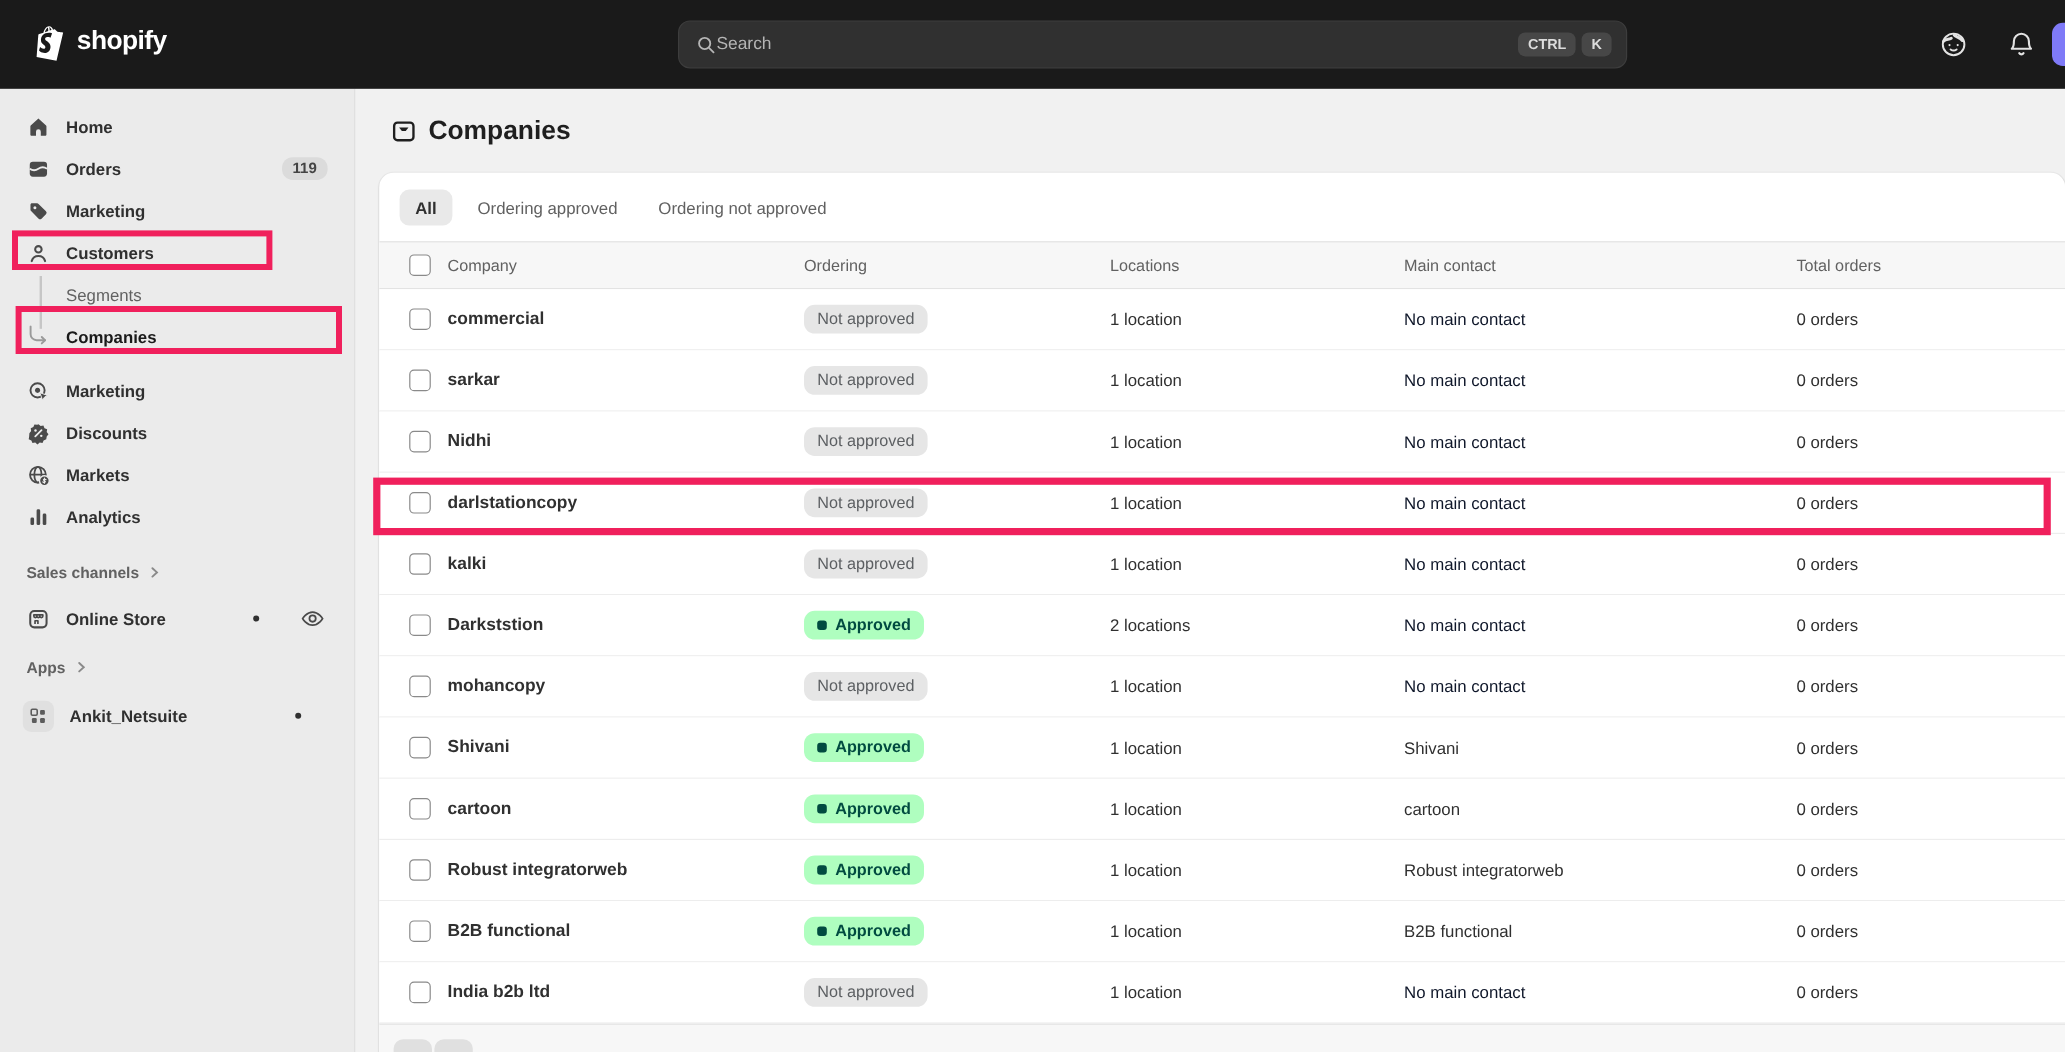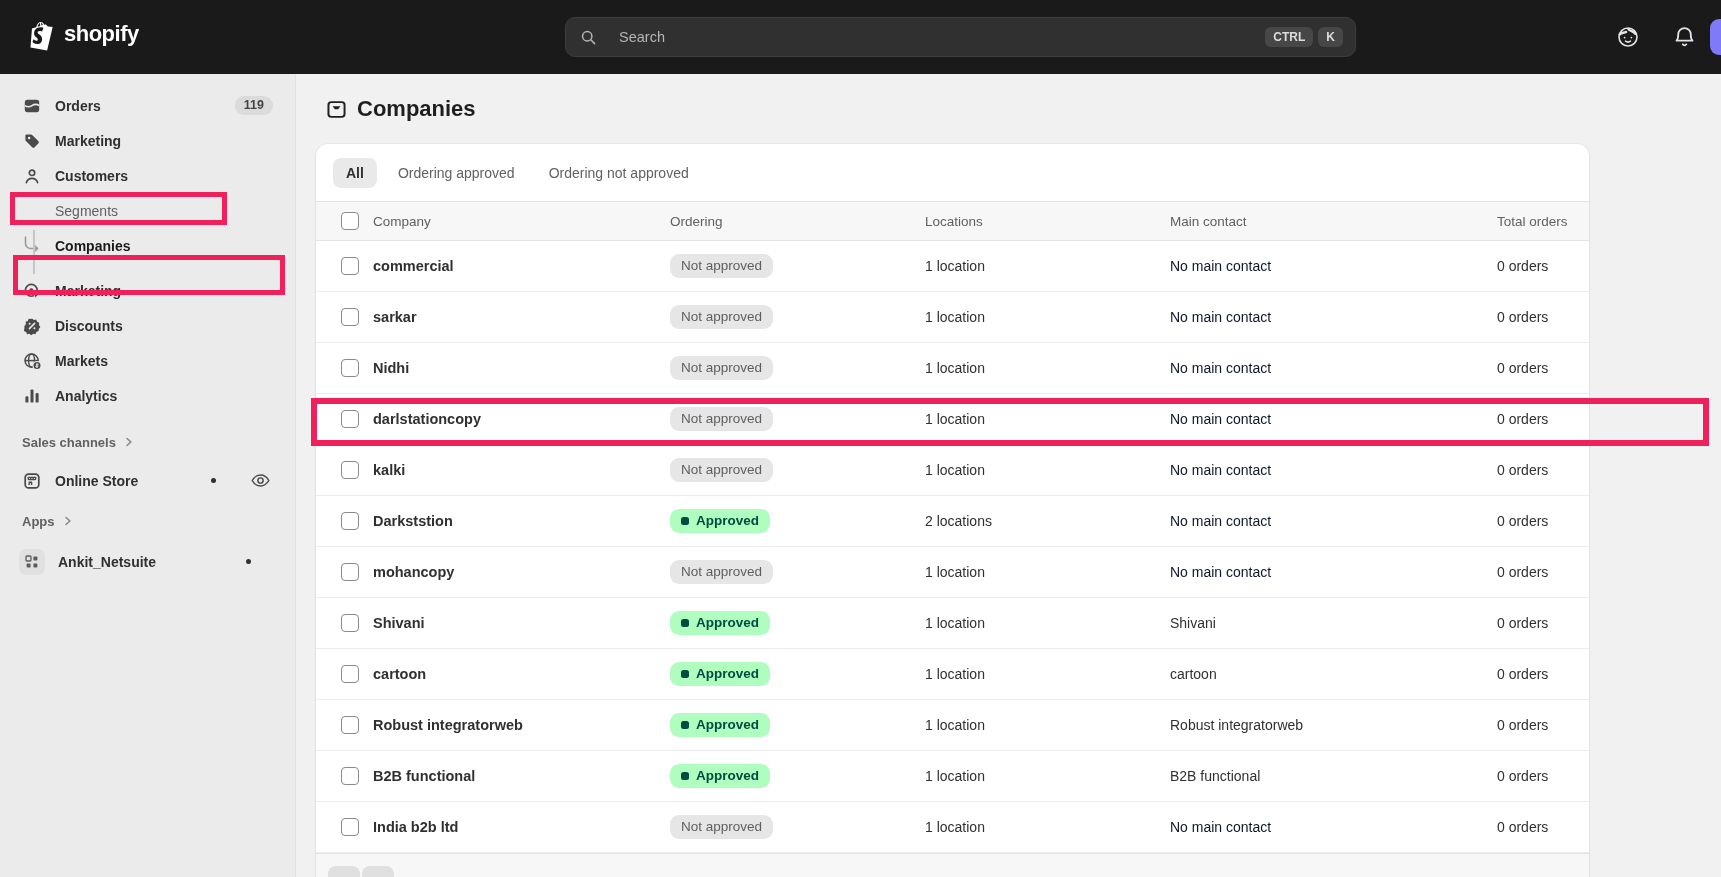--- a/index.html
+++ b/index.html
@@ -8,21 +8,21 @@
     position:relative; overflow:hidden; background:#f1f1f1;
     font-family:"Liberation Sans","DejaVu Sans",sans-serif; color:#303030;
   }
   
   .topbar { position:absolute; left:0; top:0; width:1721px; height:74px; background:#1a1a1a; z-index:30; }
   .logo { position:absolute; left:30px; top:21px; display:flex; align-items:flex-start; gap:7px; }
   .logo-word { color:#fff; font-size:22px; font-weight:bold; letter-spacing:-0.5px; }
   .searchbar {
     position:absolute; left:565px; top:17px; width:791px; height:40px;
     background:#303030; border:1px solid #3d3d3d; border-radius:10px;
-    display:flex; align-items:center; padding:0 12px 0 14px; gap:22px;
+    display:flex; align-items:center; padding:0 12px 0 14px; gap:0;
   }
   .search-placeholder { color:#b5b5b5; font-size:14.5px; }
   .kbd-wrap { margin-left:auto; display:flex; gap:5px; }
   .kbd {
     background:#474747; color:#dcdcdc; font-size:12px; font-weight:600;
     border-radius:6px; padding:4px 8px; line-height:1;
   }
   .topbar-icon { position:absolute; top:24px; width:26px; height:26px; }
   .topbar-avatar { position:absolute; left:1710px; top:19px; width:36px; height:36px; border-radius:9px; background:#7f7af7; }
   
@@ -55,21 +55,21 @@
     width:26px; height:26px; border-radius:7px; background:#e0e0e0;
     display:flex; align-items:center; justify-content:center; flex:0 0 26px; margin-left:-3px;
   }
   .settings-item { position:absolute; left:12px; right:12px; top:792px; }
   
   .main-title {
     position:absolute; left:325px; top:96px; display:flex; align-items:center; gap:9px; z-index:5;
   }
   .main-title h1 { font-size:22px; font-weight:700; color:#1f1f1f; }
   .card {
-    position:absolute; left:316px; top:144px; width:1273px; bottom:0;
+    position:absolute; left:316px; top:144px; width:1405px; bottom:0;
     background:#fff; border-radius:12px 12px 0 0;
     box-shadow:0 1px 2px rgba(0,0,0,0.10), 0 0 0 1px rgba(0,0,0,0.03);
     display:flex; flex-direction:column; overflow:hidden; z-index:5;
   }
   .tabs-row { height:57px; display:flex; align-items:center; padding:0 17px; gap:8px; flex:0 0 auto; }
   .tab {
     font-size:14px; font-weight:500; color:#616161; padding:7px 13px; border-radius:8px; cursor:pointer;
   }
   .tab.active { background:#e9e9e9; color:#303030; font-weight:600; }
   .grid-row { display:grid; grid-template-columns:32px 297px 255px 245px 327px 1fr; padding-left:25px; align-items:center; }
@@ -148,20 +148,28 @@
     </svg>
   </span>
   <span class="topbar-avatar"></span>
 </div>
 
 <div class="sidebar">
   <div>
       <div class="nav-item">
     <span class="nav-icon">
           <svg width="20" height="20" viewBox="0 0 20 20">
+            <path d="M10 2.8 3.6 8.6a1 1 0 0 0-.3.74V16c0 .6.45 1.05 1.05 1.05H8v-3.3a2 2 0 1 1 4 0v3.3h3.65c.6 0 1.05-.45 1.05-1.05V9.34a1 1 0 0 0-.3-.74L10 2.8z" fill="#4a4a4a"></path>
+          </svg>
+        </span>
+    <span class="nav-label">Home</span>
+  </div>
+      <div class="nav-item">
+    <span class="nav-icon">
+          <svg width="20" height="20" viewBox="0 0 20 20">
             <rect x="2.8" y="3.8" width="14.4" height="12.4" rx="2.6" fill="#4a4a4a"></rect>
             <path d="M2.8 9.6c2.4 1.6 4.8 1.6 7.2 0s4.8-1.6 7.2 0" stroke="#ebebeb" stroke-width="1.6" fill="none"></path>
           </svg>
         </span>
     <span class="nav-label">Orders</span>
   <span class="nav-badge">119</span>
       </div>
       <div class="nav-item">
     <span class="nav-icon">
           <svg width="20" height="20" viewBox="0 0 20 20">

